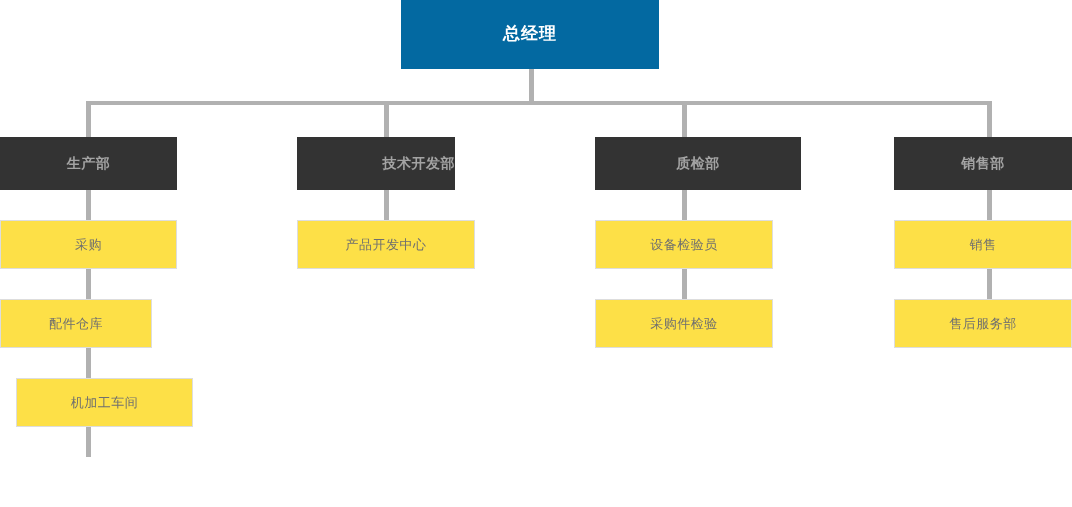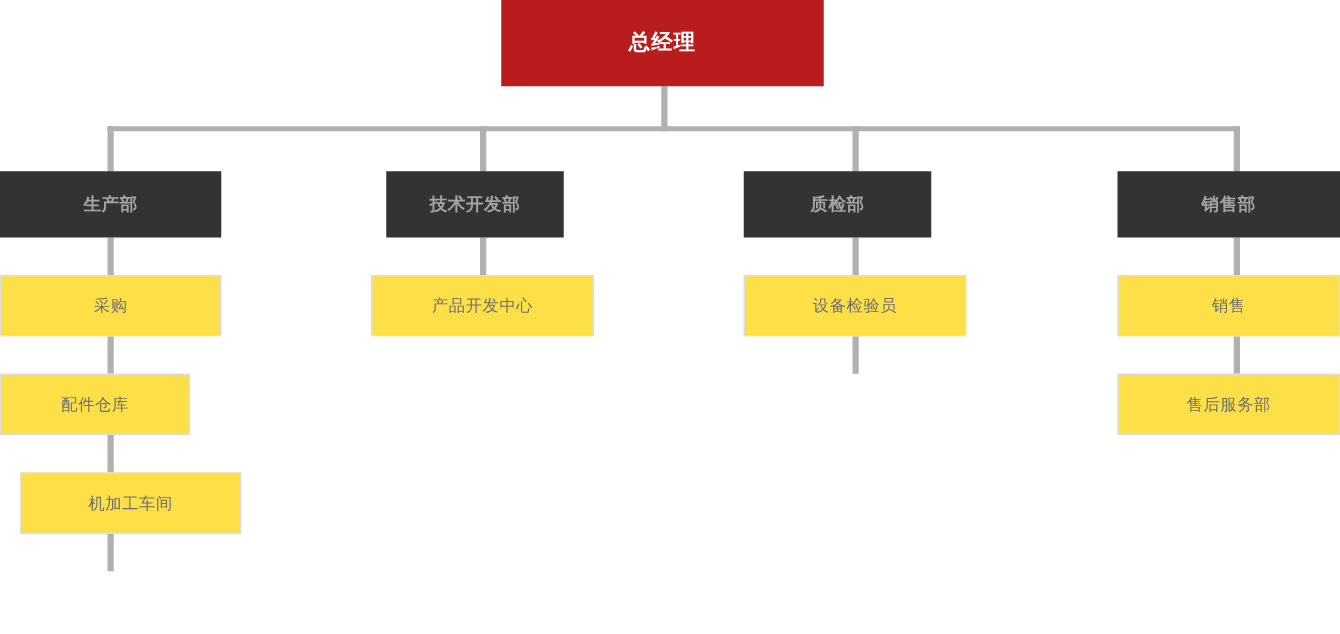--- a/index.html
+++ b/index.html
@@ -25,21 +25,21 @@
   .node {
     position: absolute;
     box-sizing: border-box;
     display: flex;
     align-items: center;
     justify-content: center;
     text-align: center;
     line-height: 1.2;
   }
   .node-root {
-    background: #b91c1c;
+    background: #0369a1;
     color: #ffffff;
     font-size: 17px;
     font-weight: bold;
     letter-spacing: 1px;
   }
   .node-dept {
     background: #333333;
     color: #a3a3a3;
     font-size: 14px;
     font-weight: bold;
@@ -88,24 +88,24 @@
   <div class="conn conn-v" style="left:987px; top:190px; height:30px;"></div>
   <div class="conn conn-v" style="left:987px; top:269px; height:30px;"></div>
 
   <div class="node node-root" style="left:401px; top:0px; width:258px; height:69px;">
     <span>总经理</span>
   </div>
 
   <div class="node node-dept" style="left:0px; top:137px; width:177px; height:53px;">
     <span>生产部</span>
   </div>
-  <div class="node node-dept" style="left:309px; top:137px; width:142px; height:53px;">
+  <div class="node node-dept" style="left:297px; top:137px; width:158px; height:53px;justify-content:flex-end;">
     <span>技术开发部</span>
   </div>
-  <div class="node node-dept" style="left:595px; top:137px; width:150px; height:53px;">
+  <div class="node node-dept" style="left:595px; top:137px; width:206px; height:53px;">
     <span>质检部</span>
   </div>
   <div class="node node-dept" style="left:894px; top:137px; width:178px; height:53px;">
     <span>销售部</span>
   </div>
 
   <div class="node node-unit" style="left:0px; top:220px; width:177px; height:49px;">
     <span>采购</span>
   </div>
   <div class="node node-unit" style="left:0px; top:299px; width:152px; height:49px;">
@@ -115,20 +115,23 @@
     <span>机加工车间</span>
   </div>
 
   <div class="node node-unit" style="left:297px; top:220px; width:178px; height:49px;">
     <span>产品开发中心</span>
   </div>
 
   <div class="node node-unit" style="left:595px; top:220px; width:178px; height:49px;">
     <span>设备检验员</span>
   </div>
+  <div class="node node-unit" style="left:595px; top:299px; width:178px; height:49px;">
+    <span>采购件检验</span>
+  </div>
 
   <div class="node node-unit" style="left:894px; top:220px; width:178px; height:49px;">
     <span>销售</span>
   </div>
   <div class="node node-unit" style="left:894px; top:299px; width:178px; height:49px;">
     <span>售后服务部</span>
   </div>
 
 </div>
 

